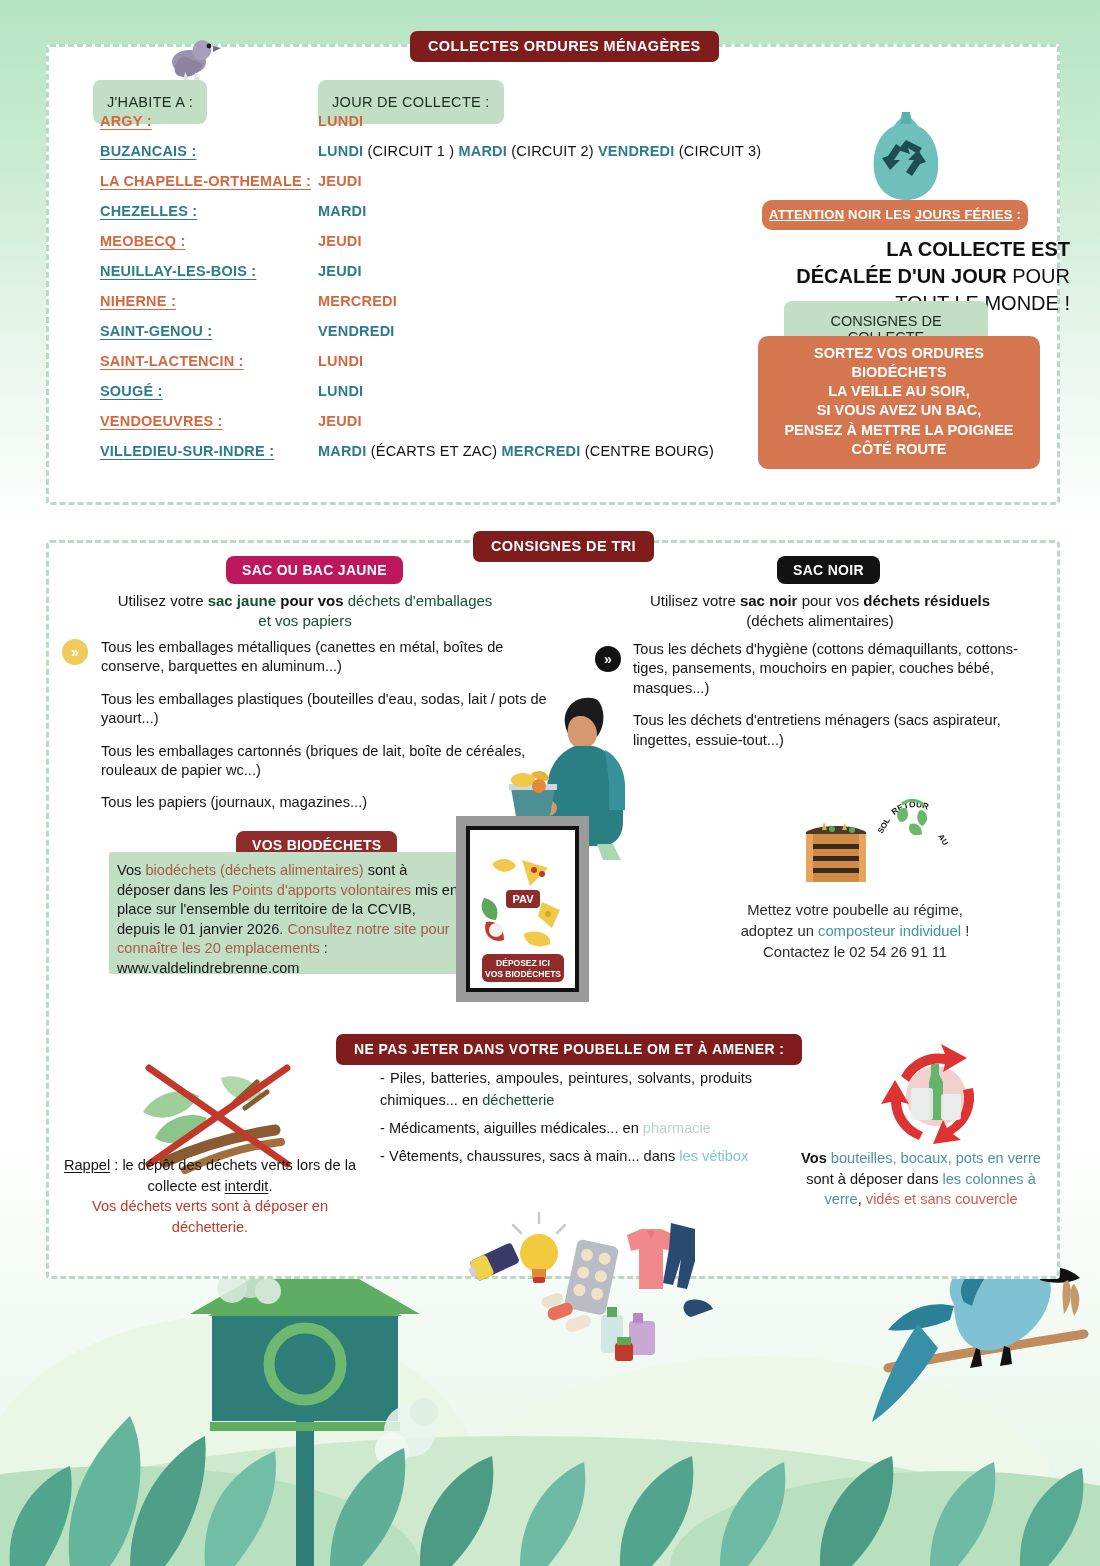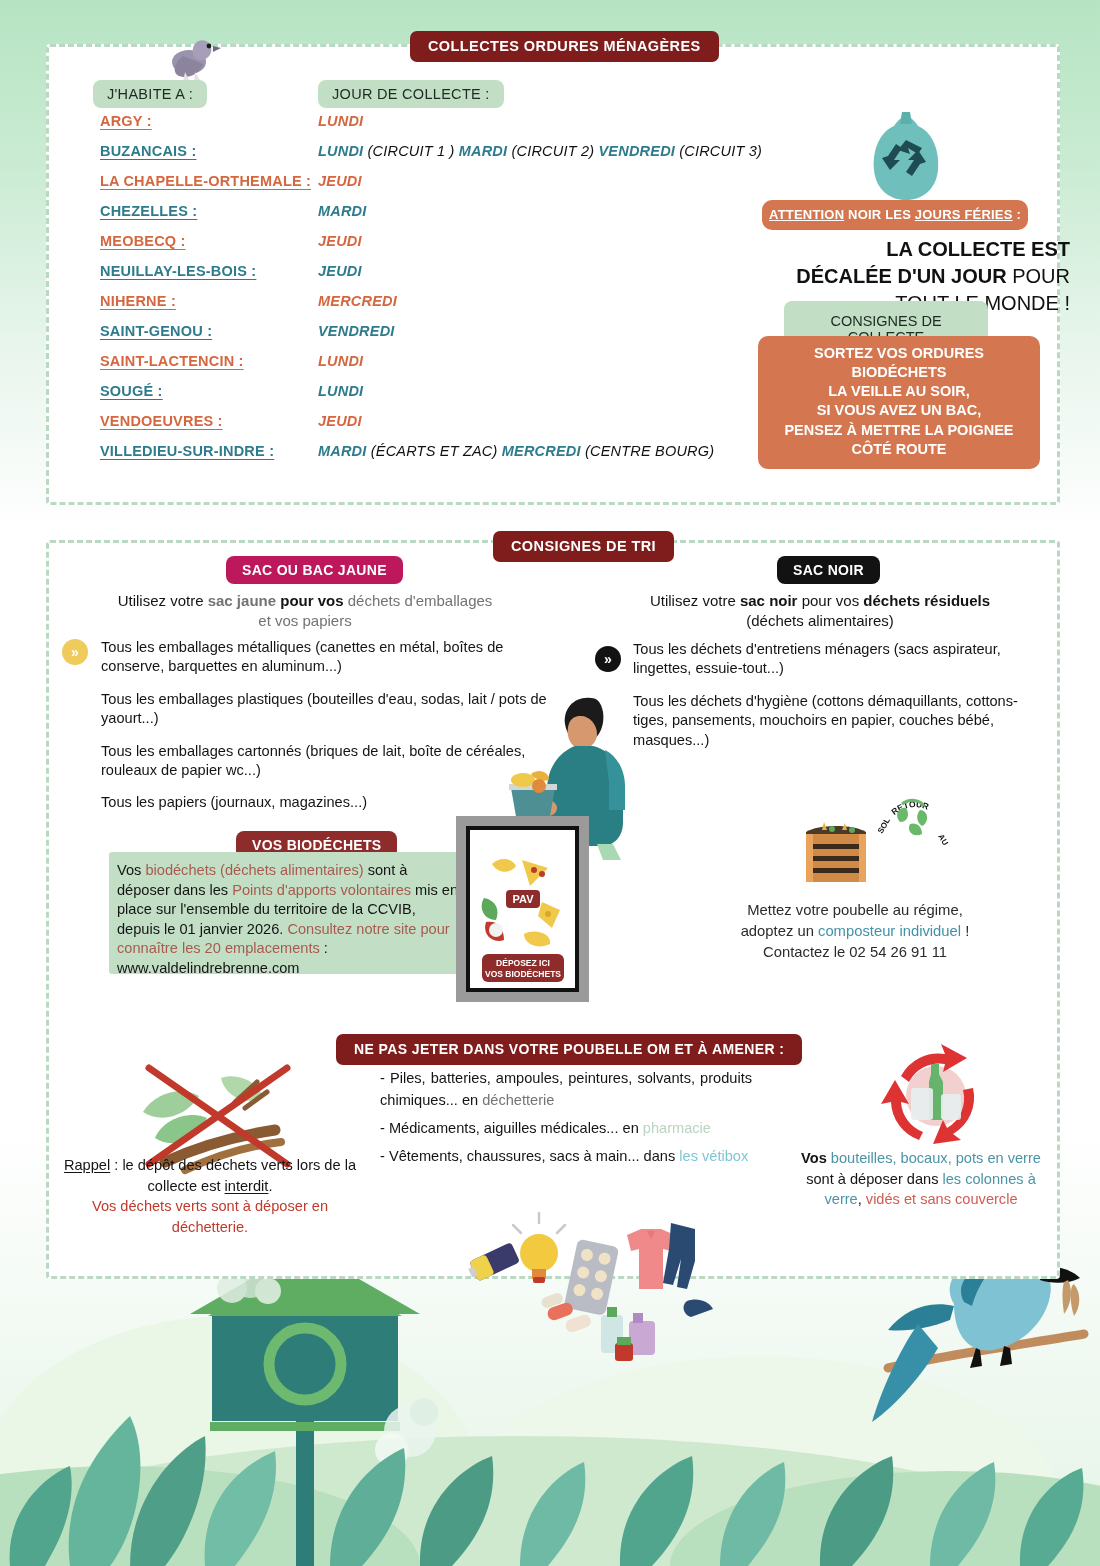--- a/index.html
+++ b/index.html
@@ -21,35 +21,35 @@
   #card-collectes{left:46px;top:44px;width:1008px;height:455px;}
   #card-tri{left:46px;top:540px;width:1008px;height:733px;}
 
   
   .ribbon{
     position:absolute;background:#7f1d1d;color:#fff;
     font-weight:bold;letter-spacing:.4px;
     padding:7px 18px 8px;border-radius:7px;white-space:nowrap;z-index:6;
   }
   #ribbon-collectes{left:410px;top:31px;font-size:14.5px;}
-  #ribbon-tri{left:473px;top:531px;font-size:14.5px;margin-left:20px;}
+  #ribbon-tri{left:473px;top:531px;font-size:14.5px;}
   #ribbon-nepasjeter{left:336px;top:1034px;font-size:14px;}
 
   
   .hdr-pill{
     position:absolute;background:#c2dfc5;color:#1d2b22;
-    border-radius:8px;padding:6px 14px;font-size:14.5px;letter-spacing:.3px;
+    border-radius:8px;padding:14px 14px;font-size:14.5px;letter-spacing:.3px;
   }
   #pill-habite{left:93px;top:80px;}
   #pill-jour{left:318px;top:80px;}
 
   .rows{position:absolute;left:100px;top:113px;width:700px;}
   .row{position:relative;height:30px;font-size:14.5px;font-weight:bold;letter-spacing:.2px;}
   .commune{position:absolute;left:0;top:0;text-decoration:underline;text-underline-offset:3px;}
-  .day{position:absolute;left:218px;top:0;white-space:nowrap;font-style:italic;}
+  .day{position:absolute;left:218px;top:0;white-space:nowrap;}
   .day .sub{font-weight:normal;color:#111;}
   .c-orange{color:#d4673f;}
   .c-teal{color:#2d7b8d;}
 
   
   .bagicon{position:absolute;left:860px;top:108px;width:92px;height:98px;}
 
   .badge-orange{
     position:absolute;background:#d4764f;color:#fff;border-radius:10px;
     text-align:center;font-weight:bold;line-height:1.32;
@@ -73,21 +73,21 @@
     position:absolute;border-radius:8px;color:#fff;font-weight:bold;
     font-size:14px;padding:6px 16px;letter-spacing:.3px;white-space:nowrap;
   }
   #tag-jaune{left:226px;top:556px;background:#be185d;}
   #tag-noir{left:777px;top:556px;background:#121212;}
   #tag-bio{left:236px;top:831px;background:#8e2c2c;}
 
   .intro{position:absolute;font-size:15px;line-height:1.35;text-align:center;color:#141414;}
   #intro-jaune{left:75px;top:591px;width:460px;}
   #intro-noir{left:605px;top:591px;width:430px;}
-  .y{color:#737373;}
+  .y{color:#14532d;}
   .b{font-weight:bold;}
 
   .chev{
     position:absolute;width:26px;height:26px;border-radius:50%;
     color:#fff;font-size:14px;font-weight:bold;text-align:center;line-height:26px;
   }
   #chev-jaune{left:62px;top:639px;background:#efcb5c;}
   #chev-noir{left:595px;top:646px;background:#121212;}
 
   .bullets{position:absolute;font-size:14.6px;line-height:1.33;color:#141414;}
@@ -330,22 +330,22 @@
 <div class="chev" id="chev-jaune">»</div>
 <div class="chev" id="chev-noir">»</div>
 
 <div class="bullets" id="bul-jaune">
     <p>Tous les emballages métalliques (canettes en métal, boîtes de conserve, barquettes en aluminum...)</p>
     <p>Tous les emballages plastiques (bouteilles d'eau, sodas, lait / pots de yaourt...)</p>
     <p>Tous les emballages cartonnés (briques de lait, boîte de céréales, rouleaux de papier wc...)</p>
     <p>Tous les papiers (journaux, magazines...)</p>
   </div>
 <div class="bullets" id="bul-noir">
+    <p>Tous les déchets d'hygiène (cottons démaquillants, cottons-tiges, pansements, mouchoirs en papier, couches bébé, masques...)</p>
     <p>Tous les déchets d'entretiens ménagers (sacs aspirateur, lingettes, essuie-tout...)</p>
-    <p>Tous les déchets d'hygiène (cottons démaquillants, cottons-tiges, pansements, mouchoirs en papier, couches bébé, masques...)</p>
   </div>
 
 <svg id="person" viewBox="0 0 160 170">
   <path d="M86 8 C70 6 58 18 60 34 C62 48 72 54 82 52 C94 50 100 36 98 22 C96 12 92 8 86 8 Z" fill="#1b1b1b"></path>
   <path d="M66 30 C60 38 62 54 72 58 C82 62 92 54 92 44 C92 34 84 26 76 26 C70 26 68 28 66 30 Z" fill="#d6996f"></path>
   <path d="M70 56 C54 62 42 78 42 100 L42 140 C42 150 50 156 60 156 L96 156 C110 156 118 146 118 132 L118 96 C118 74 104 60 88 56 Z" fill="#2a7f85"></path>
   <path d="M46 92 C38 100 30 112 28 122 C34 126 46 120 52 112 Z" fill="#2a7f85"></path>
   <path d="M100 60 C112 66 120 80 120 96 L120 120 L104 120 L104 92 Z" fill="#35929a"></path>
   <path d="M56 154 L60 170 L78 170 L76 154 Z" fill="#a8d9b2"></path>
   <path d="M92 154 L98 170 L116 170 L108 154 Z" fill="#a8d9b2"></path>

